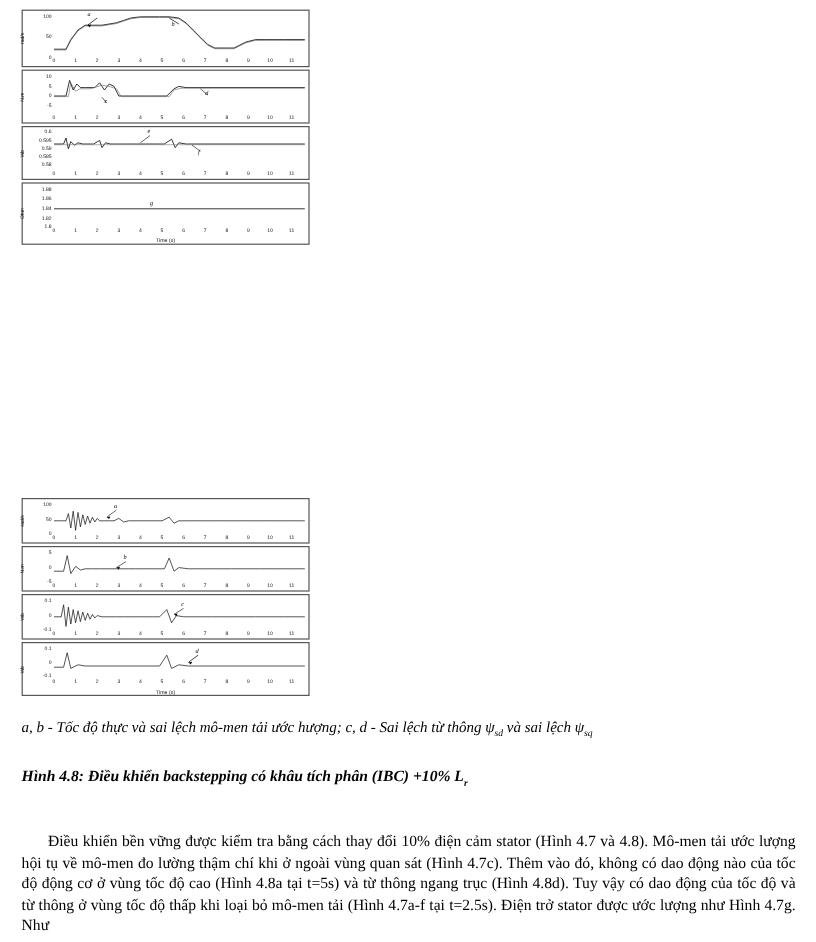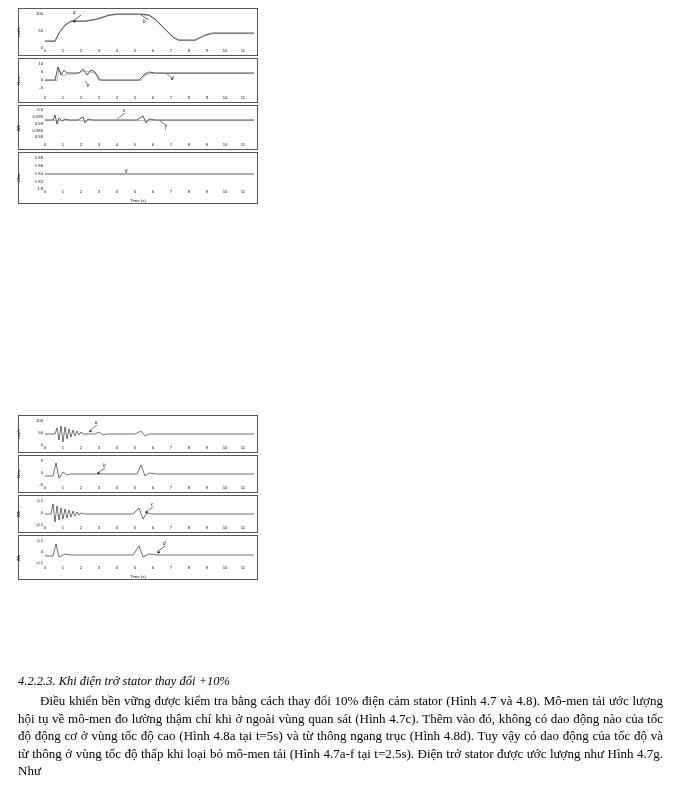--- a/index.html
+++ b/index.html
@@ -377,19 +377,24 @@
       <div class="xtick" style="left:170px; bottom:9px;">8</div>
       <div class="xtick" style="left:188px; bottom:9px;">9</div>
       <div class="xtick" style="left:206px; bottom:9px;">10</div>
       <div class="xtick" style="left:224px; bottom:9px;">11</div>
       <div class="xlabel">Time (s)</div>
     </div>
   </div>
 
 
 
-
-
-  <div class="section-head" id="sec-head">4.2.2.3. Khi điện trở stator thay đổi +10%</div>
+  <div class="caption-desc" id="desc-2">
+    <span>a, b - Tốc độ thực và sai lệch mô-men tải ước hượng; c, d - Sai lệch từ thông </span><span>ψ</span><span class="sub">sd</span><span> và sai lệch </span><span>ψ</span><span class="sub">sq</span>
+  </div>
+
+  <div class="caption-title" id="title-2">
+    <span>Hình 4.8: Điều khiển backstepping có khâu tích phân (IBC) +10% </span><span class="it">L</span><span class="sub">r</span>
+  </div>
+
 
   <div class="body-par" id="par-1">Điều khiển bền vững được kiểm tra bằng cách thay đổi 10% điện cảm stator (Hình 4.7 và 4.8). Mô-men tải ước lượng hội tụ về mô-men đo lường thậm chí khi ở ngoài vùng quan sát (Hình 4.7c). Thêm vào đó, không có dao động nào của tốc độ động cơ ở vùng tốc độ cao (Hình 4.8a tại t=5s) và từ thông ngang trục (Hình 4.8d). Tuy vậy có dao động của tốc độ và từ thông ở vùng tốc độ thấp khi loại bỏ mô-men tải (Hình 4.7a-f  tại t=2.5s). Điện trở stator được ước lượng như Hình 4.7g. Như</div>
 
 </div>
 
 </body></html>

